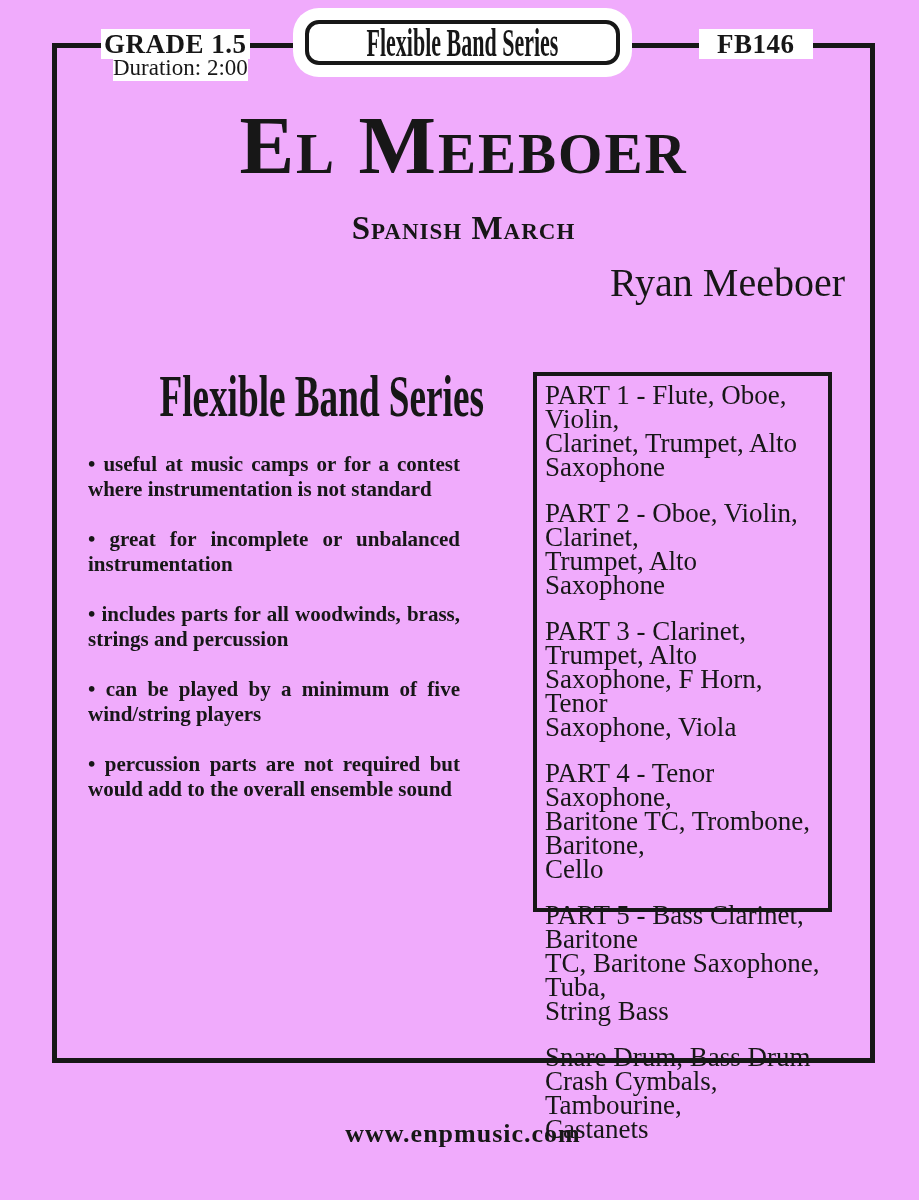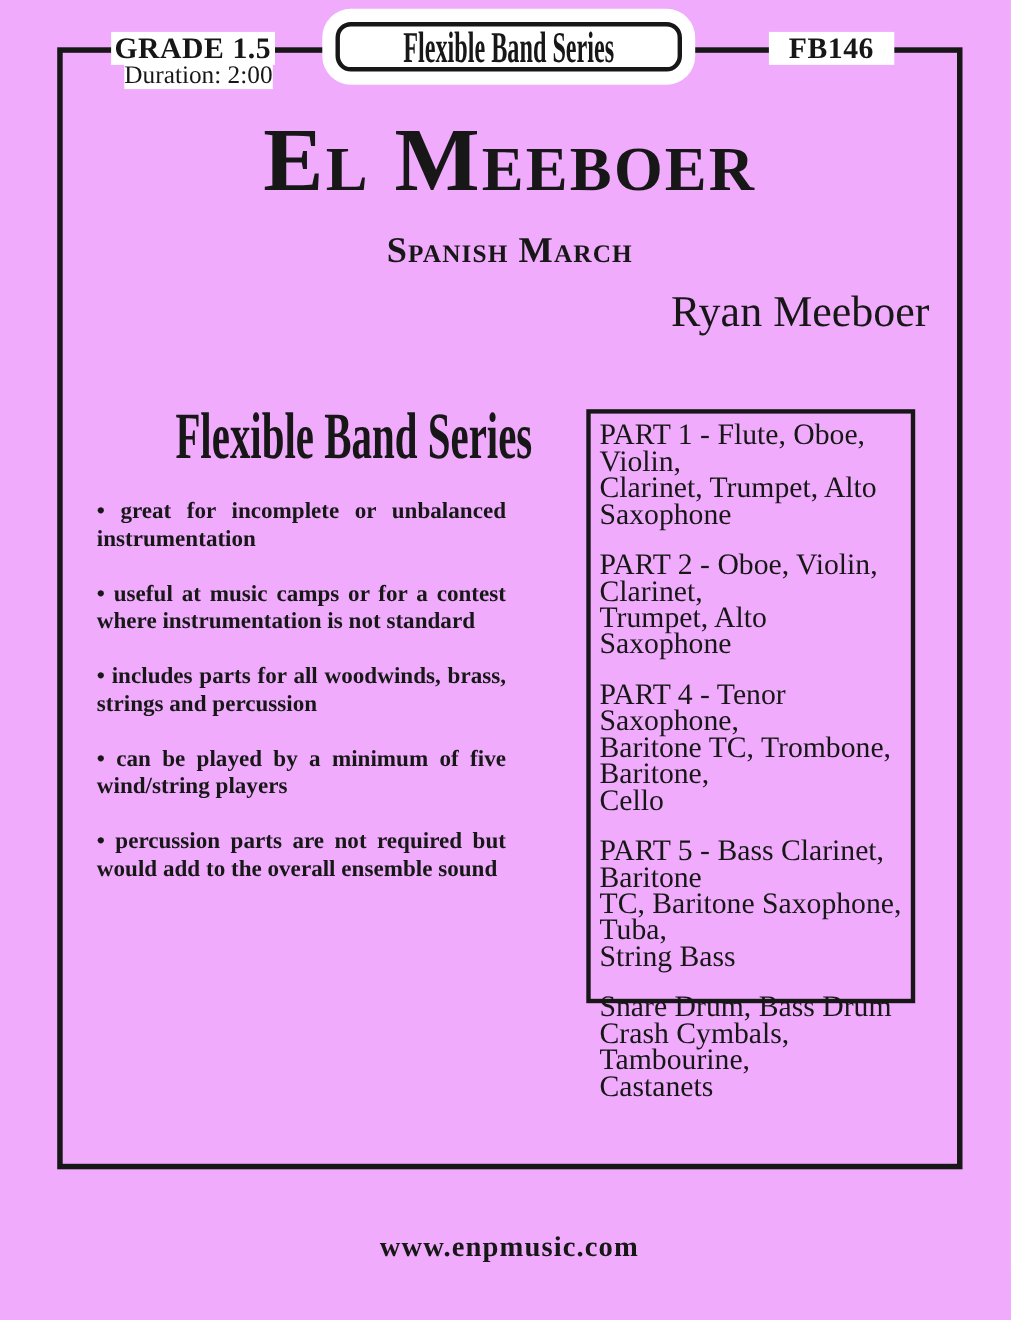--- a/index.html
+++ b/index.html
@@ -149,33 +149,36 @@
   <div class="catalog">FB146</div>
 
   <div class="title">El Meeboer</div>
   <div class="subtitle">Spanish March</div>
   <div class="composer">Ryan Meeboer</div>
 
   <div class="series-heading">
     <span>Flexible Band Series</span>
   </div>
   <div class="bullets">
+    <p>• useful at music camps or for a contest where instrumentation is not standard</p>
     <p>• great for incomplete or unbalanced instrumentation</p>
-    <p>• useful at music camps or for a contest where instrumentation is not standard</p>
     <p>• includes parts for all woodwinds, brass, strings and percussion</p>
     <p>• can be played by a minimum of five wind/string players</p>
     <p>• percussion parts are not required but would add to the overall ensemble sound</p>
   </div>
 
   <div class="instr-box">
     <p>PART 1 - Flute, Oboe, Violin,
 Clarinet, Trumpet, Alto
 Saxophone</p>
     <p>PART 2 - Oboe, Violin, Clarinet,
 Trumpet, Alto Saxophone</p>
+    <p>PART 3 - Clarinet, Trumpet, Alto
+Saxophone, F Horn, Tenor
+Saxophone, Viola</p>
     <p>PART 4 - Tenor Saxophone,
 Baritone TC, Trombone, Baritone,
 Cello</p>
     <p>PART 5 - Bass Clarinet, Baritone
 TC, Baritone Saxophone, Tuba,
 String Bass</p>
     <p>Snare Drum, Bass Drum
 Crash Cymbals, Tambourine,
 Castanets</p>
   </div>

